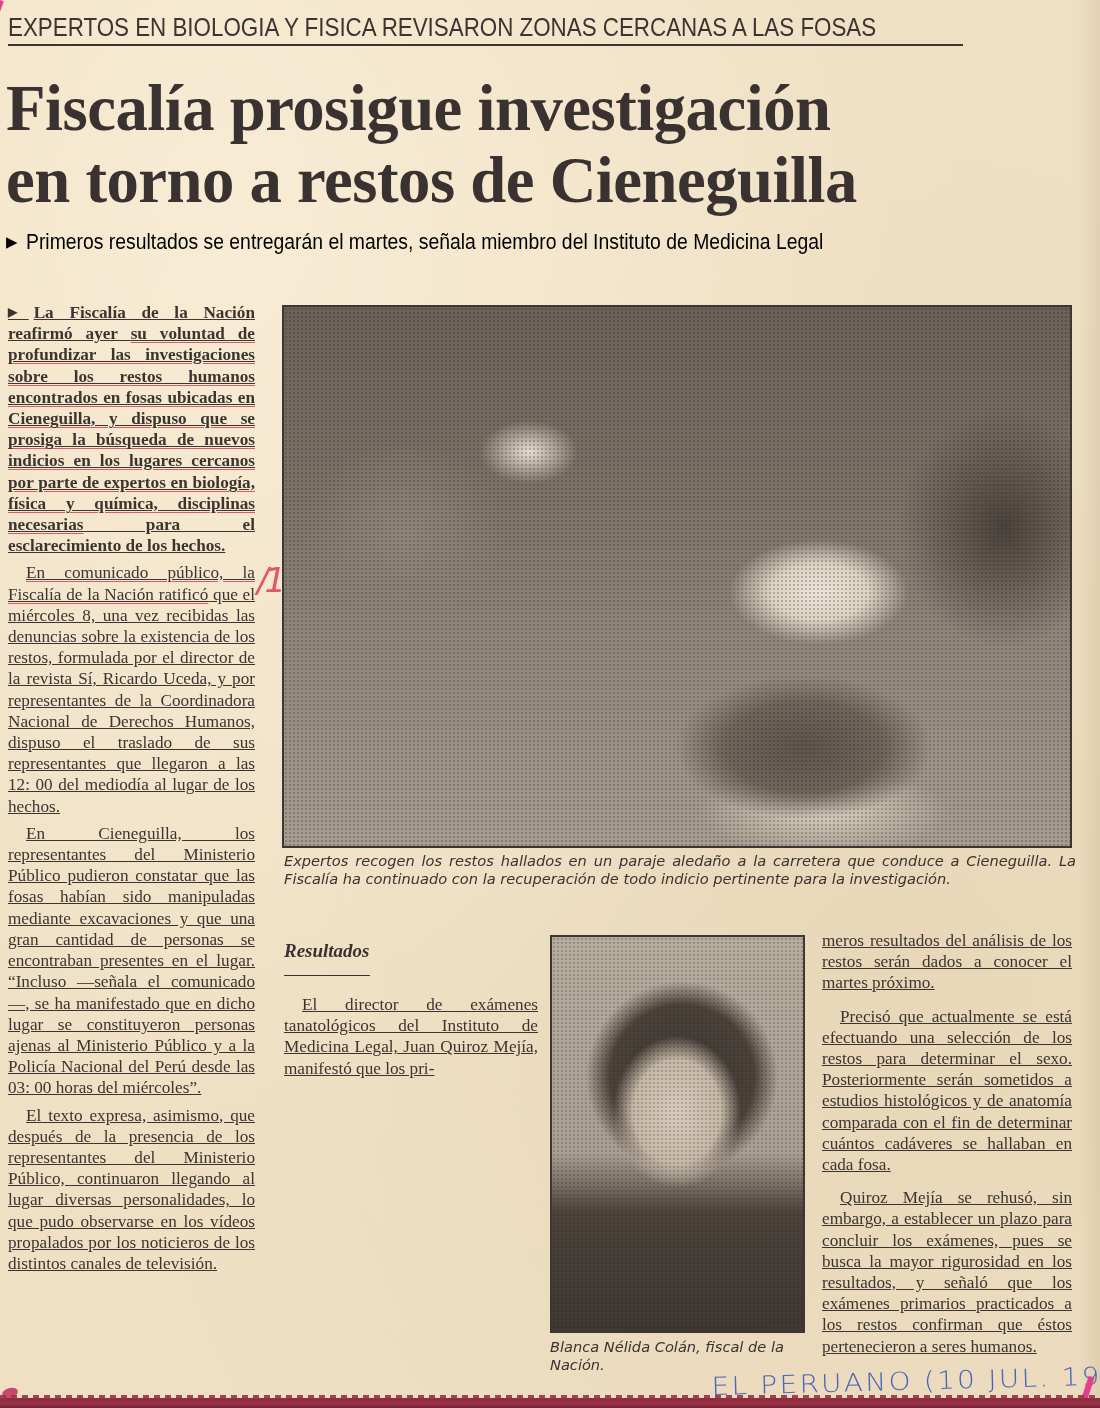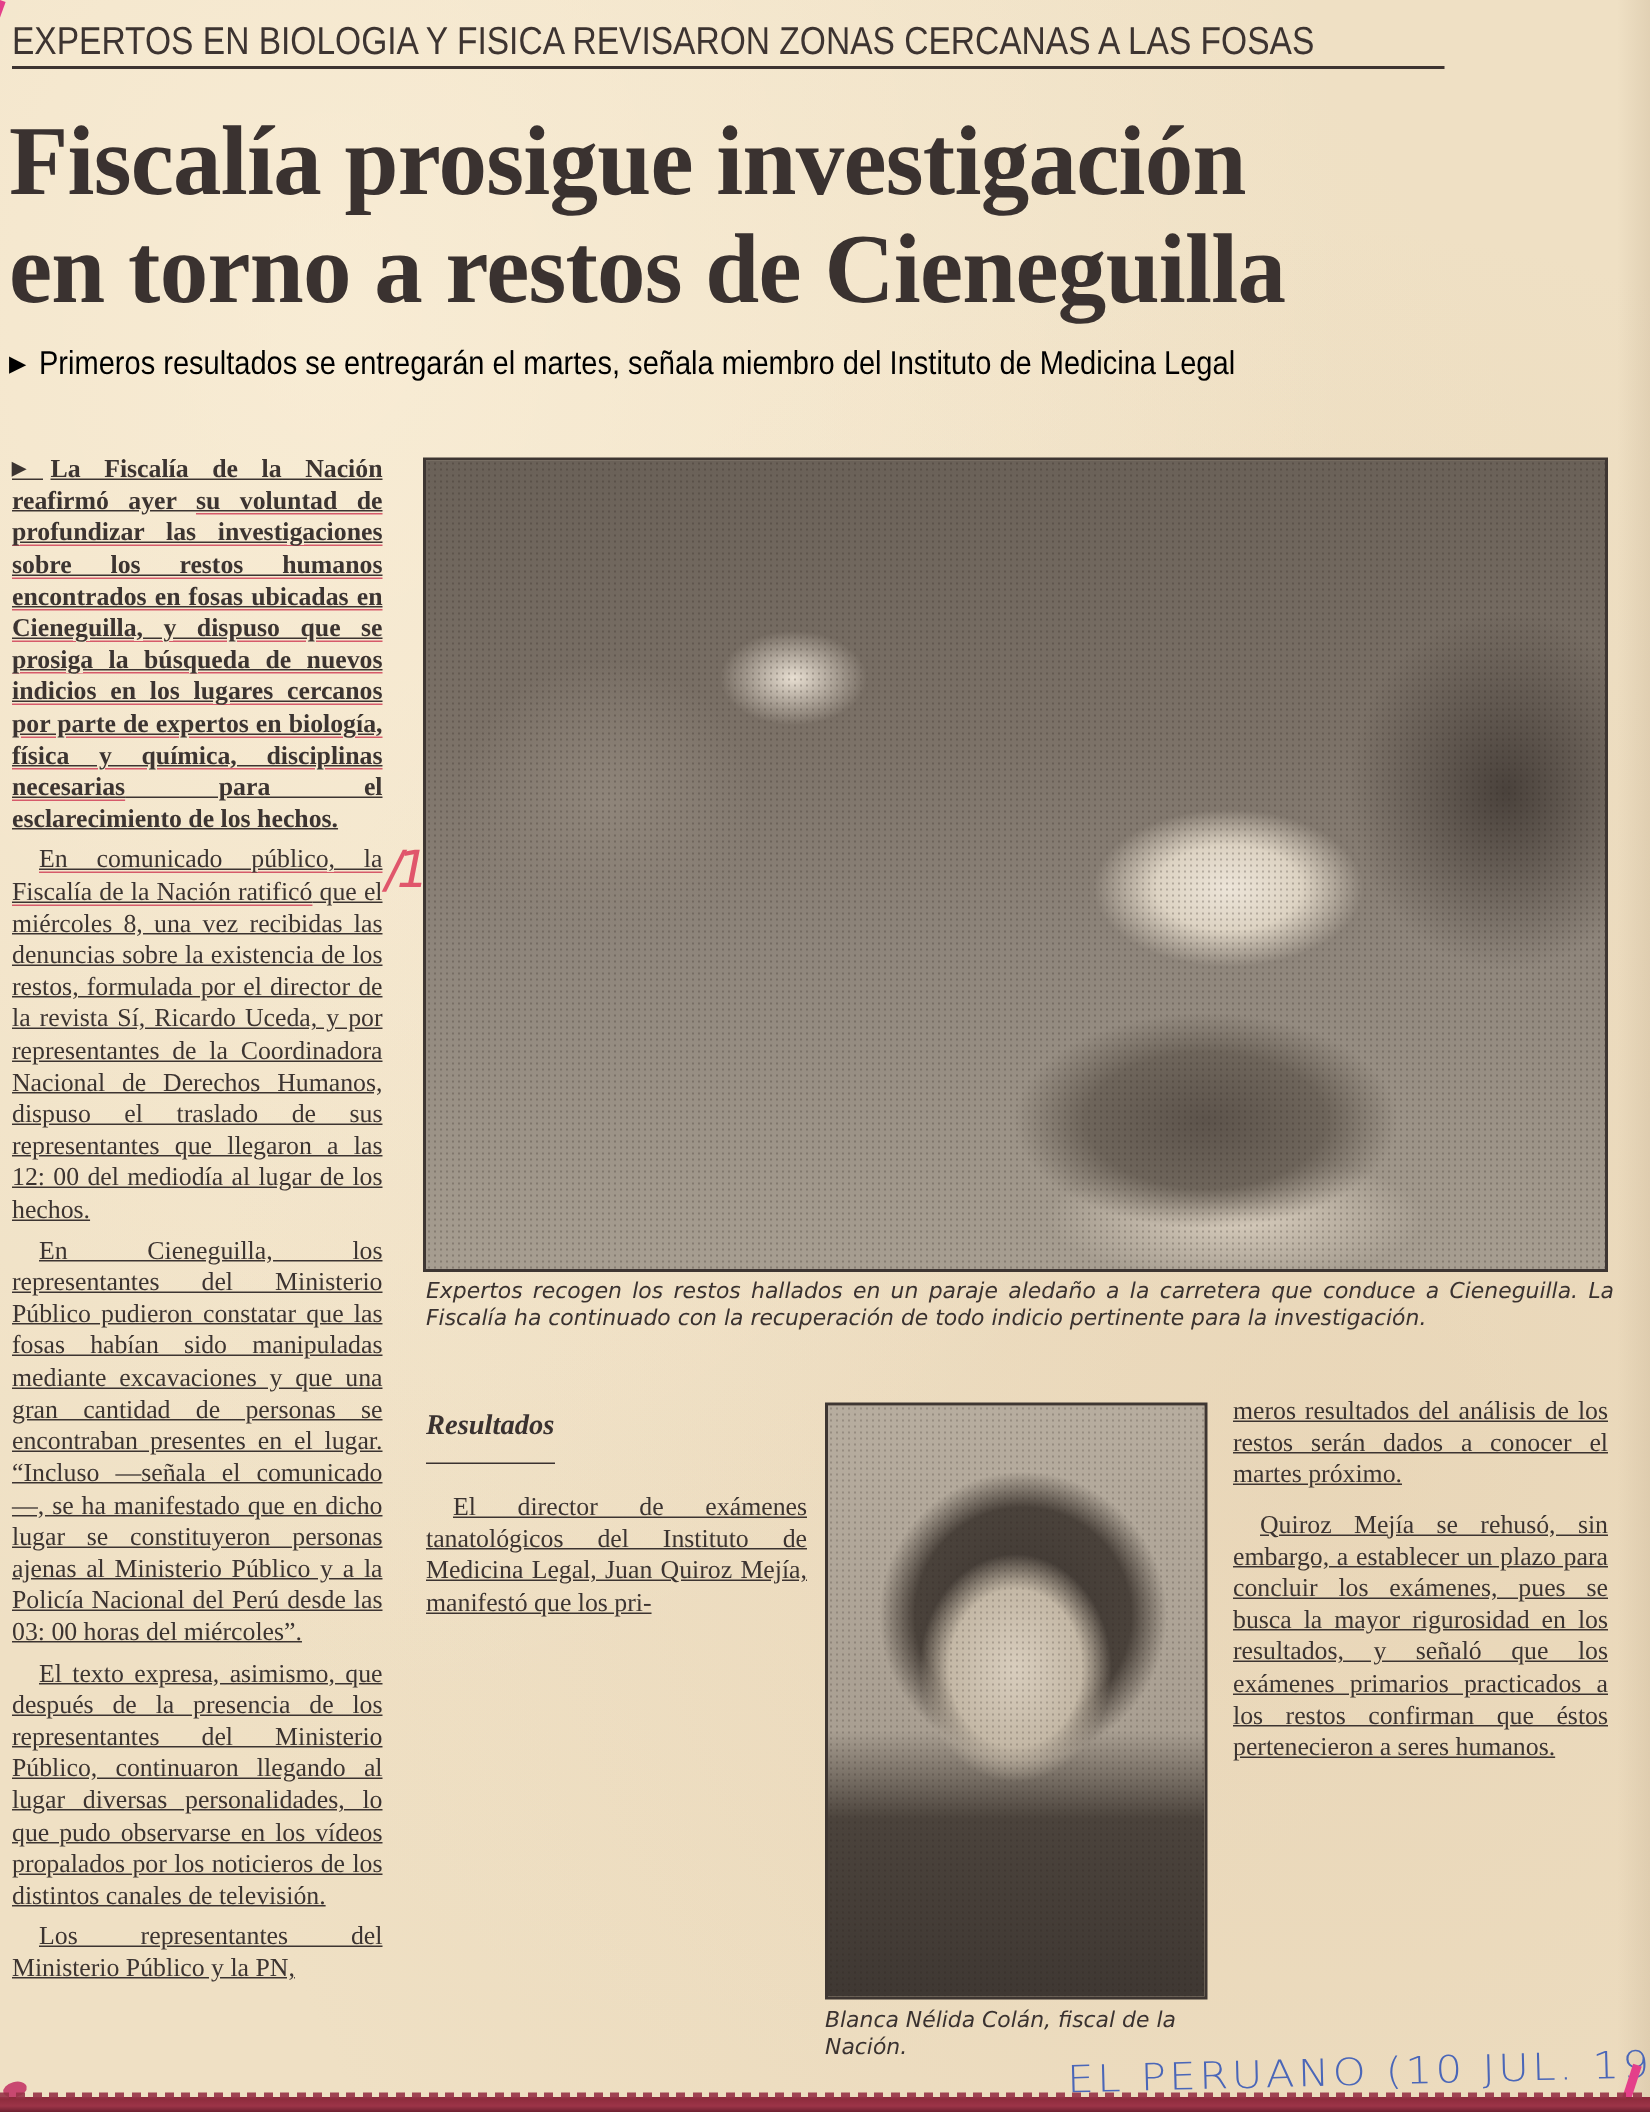--- a/index.html
+++ b/index.html
@@ -154,21 +154,20 @@
 
 <div class="deck">
   <span class="tri">▶</span><span class="txt">Primeros resultados se entregarán el martes, señala miembro del Instituto de Medicina Legal</span>
 </div>
 
 <div class="col col1">
   <p class="noindent"><span class="lead"><span style="font-size:12px;vertical-align:2px;margin-right:5px;">▶</span><span>La Fiscalía de la Nación reafirmó ayer </span><span class="underl">su voluntad de profundizar las investigaciones sobre los restos humanos encontrados en fosas ubicadas en Cieneguilla, y dispuso que se prosiga la búsqueda de nuevos indicios en los lugares cercanos por parte de expertos en biología, física y química, disciplinas necesarias</span><span> para el esclarecimiento de los hechos.</span></span></p>
   <p><span class="underl">En comunicado público, la Fiscalía de la Nación ratificó</span><span> que el miércoles 8, una vez recibidas las denuncias sobre la existencia de los restos, formulada por el director de la revista Sí, Ricardo Uceda, y por representantes de la Coordinadora Nacional de Derechos Humanos, dispuso el traslado de sus representantes que llegaron a las 12: 00 del mediodía al lugar de los hechos.</span></p>
   <p>En Cieneguilla, los representantes del Ministerio Público pudieron constatar que las fosas habían sido manipuladas mediante excavaciones y que una gran cantidad de personas se encontraban presentes en el lugar. “Incluso —señala el comunicado—, se ha manifestado que en dicho lugar se constituyeron personas ajenas al Ministerio Público y a la Policía Nacional del Perú desde las 03: 00 horas del miércoles”.</p>
   <p>El texto expresa, asimismo, que después de la presencia de los representantes del Ministerio Público, continuaron llegando al lugar diversas personalidades, lo que pudo observarse en los vídeos propalados por los noticieros de los distintos canales de televisión.</p>
-  <p>Los representantes del Ministerio Público y la PN,</p>
 </div>
 
 <div class="handnote-1">/1</div>
 
 <div class="photo-main" title="Expertos recogiendo restos en una fosa rodeados de personas">
   <div class="texture"></div>
 </div>
 <div class="caption-main">Expertos recogen los restos hallados en un paraje aledaño a la carretera que conduce a Cieneguilla. La Fiscalía ha continuado con la recuperación de todo indicio pertinente para la investigación.</div>
 
 <div class="col col2">
@@ -176,19 +175,20 @@
   <p>El director de exámenes tanatológicos del Instituto de Medicina Legal, Juan Quiroz Mejía, manifestó que los pri-</p>
 </div>
 
 <div class="photo-portrait" title="Retrato de Blanca Nélida Colán">
   <div class="texture"></div>
 </div>
 <div class="caption-portrait">Blanca Nélida Colán, fiscal de la Nación.</div>
 
 <div class="col col3">
   <p>meros resultados del análisis de los restos serán dados a conocer el martes próximo.</p>
+  <p>Precisó que actualmente se está efectuando una selección de los restos para determinar el sexo. Posteriormente serán sometidos a estudios histológicos y de anatomía comparada con el fin de determinar cuántos cadáveres se hallaban en cada fosa.</p>
   <p>Quiroz Mejía se rehusó, sin embargo, a establecer un plazo para concluir los exámenes, pues se busca la mayor rigurosidad en los resultados, y señaló que los exámenes primarios practicados a los restos confirman que éstos pertenecieron a seres humanos.</p>
 </div>
 
 <div class="handwriting">EL PERUANO (10 JUL. 1998)</div>
 <div class="pink-mark-br"></div>
 <div class="pink-mark-bottom"></div>
 <div class="torn-edge"></div>
 
 </body></html>

